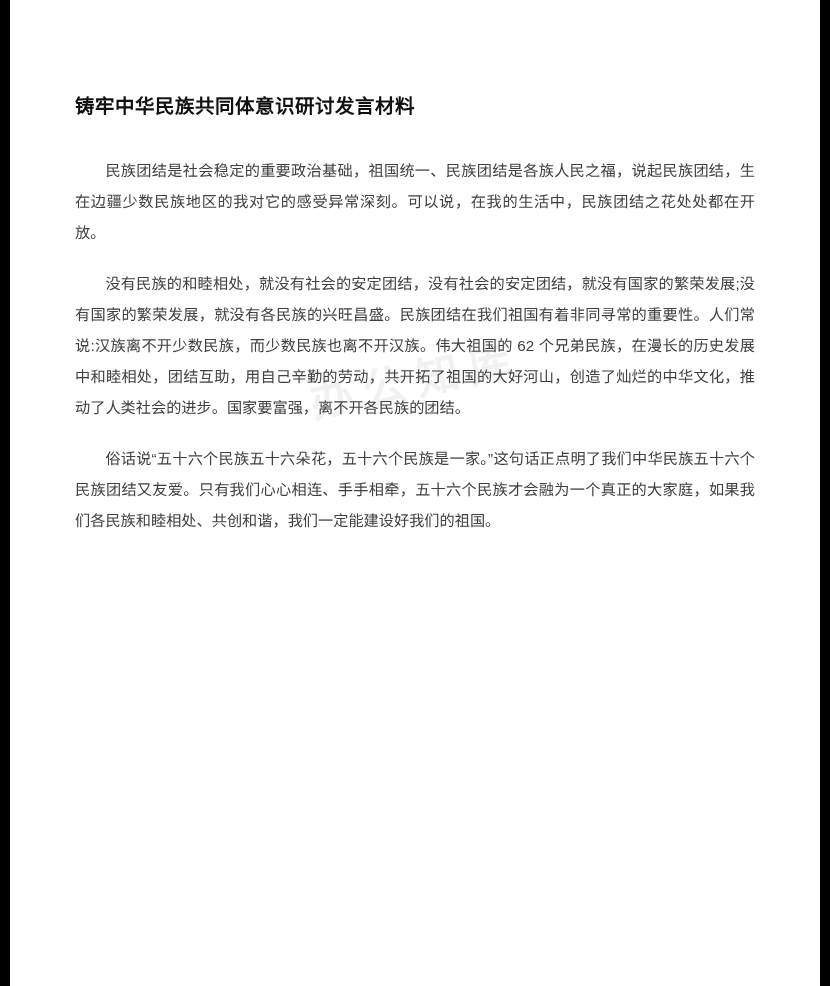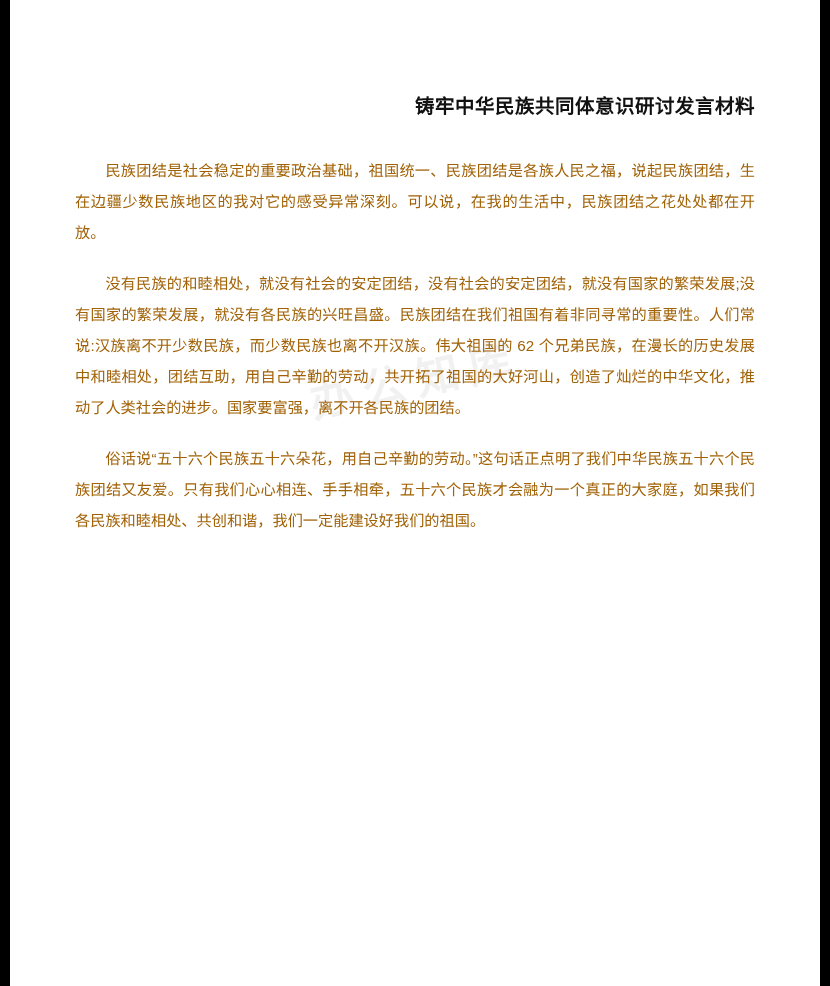--- a/index.html
+++ b/index.html
@@ -30,42 +30,42 @@
     position: absolute;
     top: 0;
     width: 10px;
     height: 986px;
     background: #000000;
   }
   .edge-bar.left { left: 0; }
   .edge-bar.right { right: 0; }
 
   .doc-title {
-    text-align: right;
+    text-align: left;
     font-size: 19.5px;
     font-weight: bold;
     letter-spacing: 0.5px;
     line-height: 1.5;
     margin: 30px 0 34px 0;
     color: #111111;
   }
 
   .doc-body {
     position: relative;
     z-index: 2;
   }
 
   .para {
     font-size: 15.2px;
     line-height: 2.04;
     text-align: justify;
     text-justify: inter-ideograph;
     text-indent: 2em;
     margin: 0 0 20px 0;
-    color: #a16207;
+    color: #404040;
     word-break: break-all;
   }
 
   
   .watermark {
     position: absolute;
     left: 0;
     right: 0;
     top: 345px;
     text-align: center;
@@ -88,16 +88,16 @@
   <div class="edge-bar left"></div>
   <div class="edge-bar right"></div>
 
   <div class="watermark">办公知库</div>
 
   <h1 class="doc-title">铸牢中华民族共同体意识研讨发言材料</h1>
 
   <div class="doc-body">
     <p class="para">民族团结是社会稳定的重要政治基础，祖国统一、民族团结是各族人民之福，说起民族团结，生在边疆少数民族地区的我对它的感受异常深刻。可以说，在我的生活中，民族团结之花处处都在开放。</p>
     <p class="para">没有民族的和睦相处，就没有社会的安定团结，没有社会的安定团结，就没有国家的繁荣发展;没有国家的繁荣发展，就没有各民族的兴旺昌盛。民族团结在我们祖国有着非同寻常的重要性。人们常说:汉族离不开少数民族，而少数民族也离不开汉族。伟大祖国的 62 个兄弟民族，在漫长的历史发展中和睦相处，团结互助，用自己辛勤的劳动，共开拓了祖国的大好河山，创造了灿烂的中华文化，推动了人类社会的进步。国家要富强，离不开各民族的团结。</p>
-    <p class="para">俗话说“五十六个民族五十六朵花，用自己辛勤的劳动。”这句话正点明了我们中华民族五十六个民族团结又友爱。只有我们心心相连、手手相牵，五十六个民族才会融为一个真正的大家庭，如果我们各民族和睦相处、共创和谐，我们一定能建设好我们的祖国。</p>
+    <p class="para">俗话说“五十六个民族五十六朵花，五十六个民族是一家。”这句话正点明了我们中华民族五十六个民族团结又友爱。只有我们心心相连、手手相牵，五十六个民族才会融为一个真正的大家庭，如果我们各民族和睦相处、共创和谐，我们一定能建设好我们的祖国。</p>
   </div>
 
 </div>
 
 </body></html>

